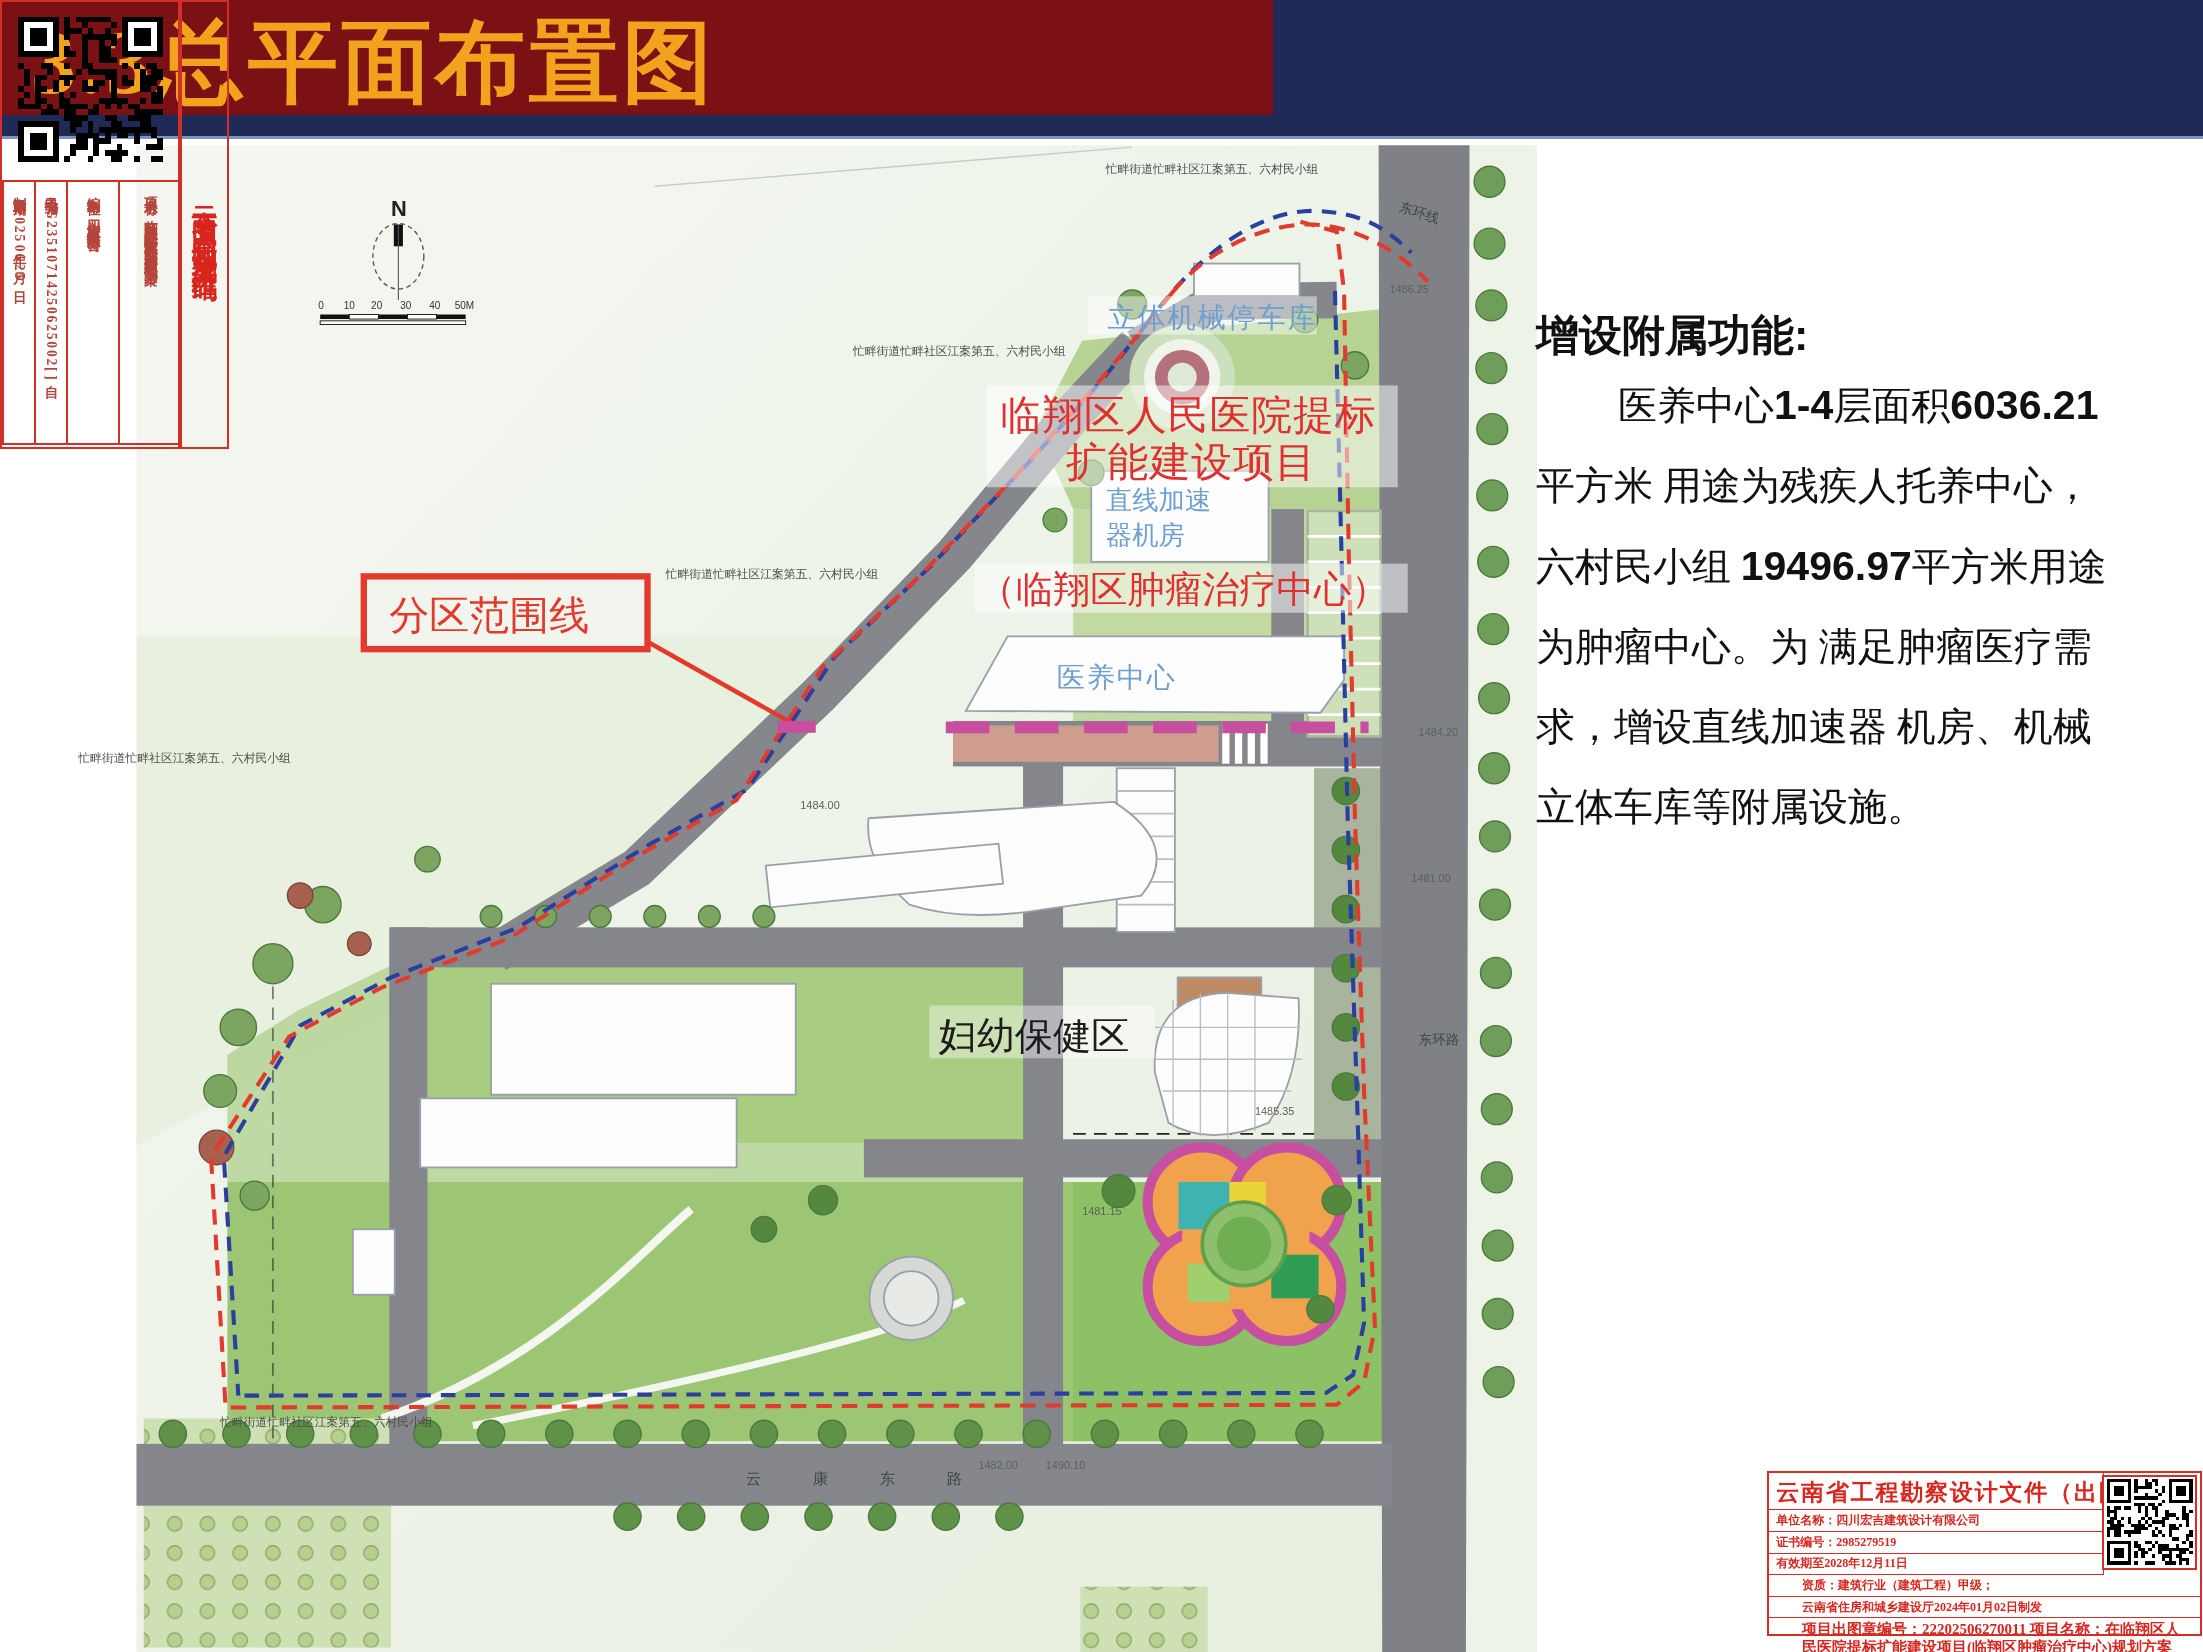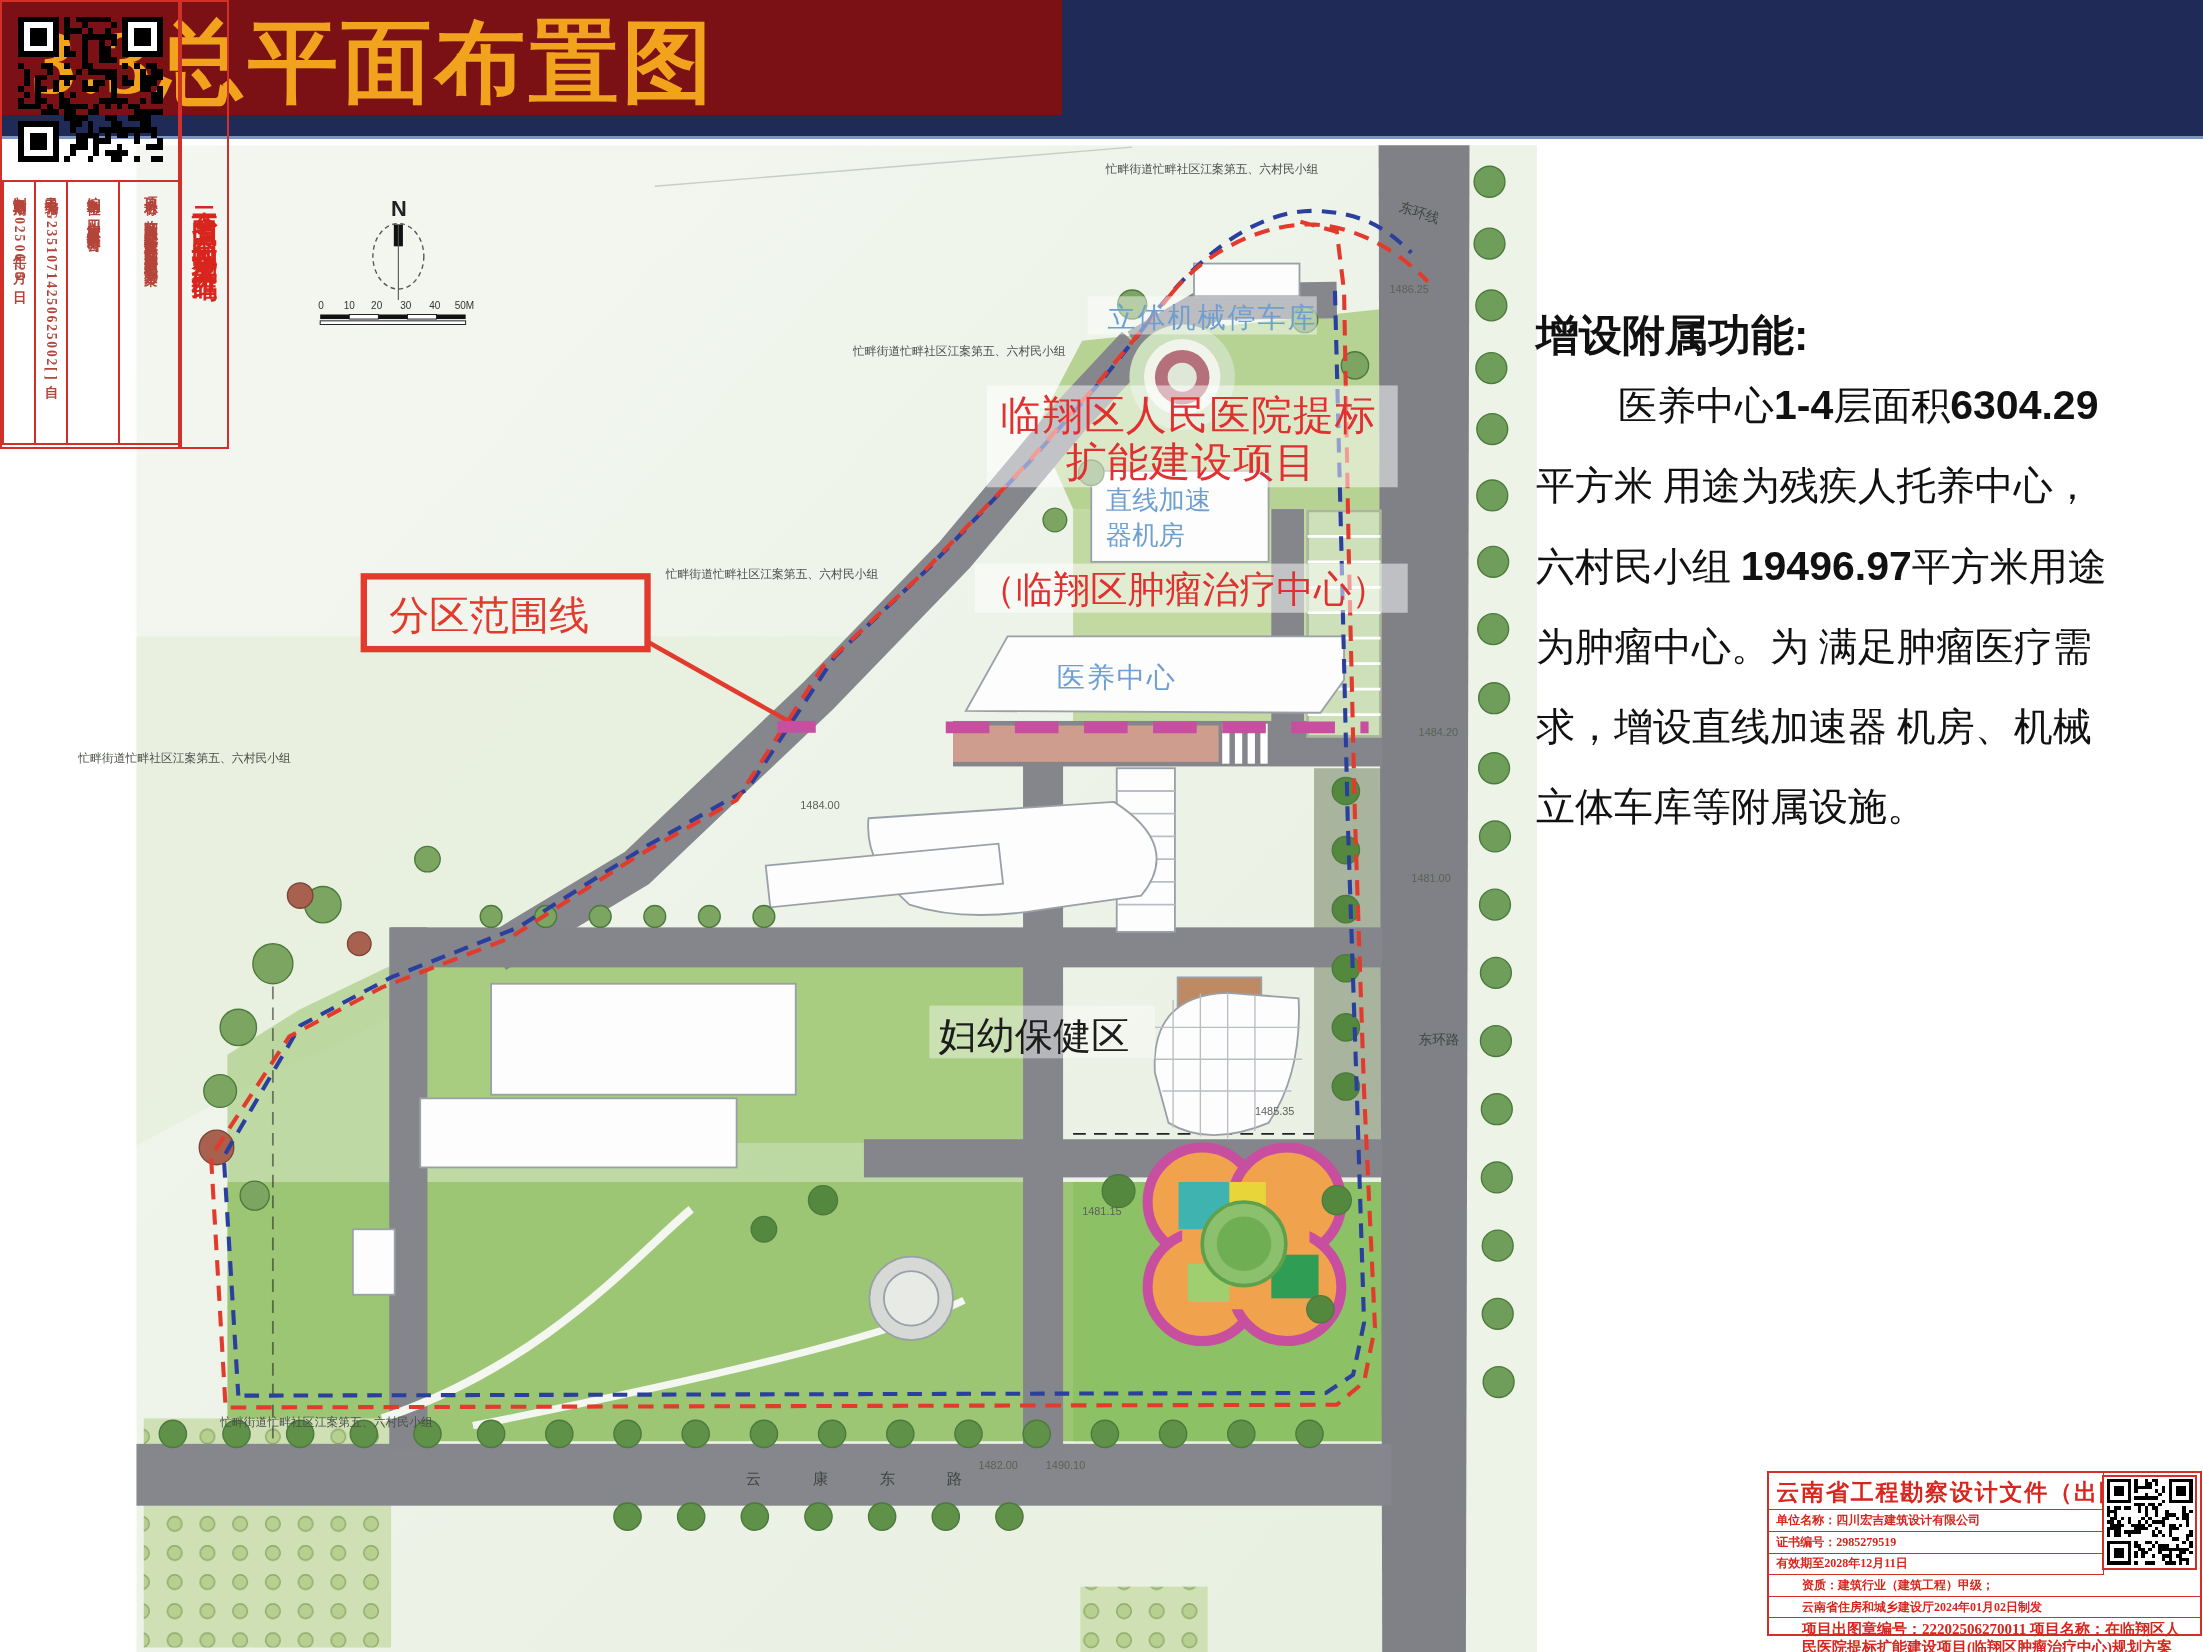--- a/index.html
+++ b/index.html
@@ -1,21 +1,21 @@
 <!DOCTYPE html>
 <html style="font-size:14.5px"><head>
 <meta charset="utf-8">
 <style>
   html,body{margin:0;padding:0;background:#fff;}
   #page{position:relative;width:2204px;height:1653px;background:#fff;overflow:hidden;
         font-family:"Liberation Sans",sans-serif;}
   
   #hdr-navy{position:absolute;left:0;top:0;width:2204px;height:136px;background:#1f2a56;
             border-bottom:3.6px solid #7b95c0;}
-  #hdr-red{position:absolute;left:0;top:0;width:1062px;height:115px;background:#7b1115;}
+  #hdr-red{position:absolute;left:0;top:0;width:1273px;height:115px;background:#7b1115;}
   #hdr-title{position:absolute;left:31px;top:1.8px;font-family:"Liberation Serif",serif;
              font-weight:700;font-size:90px;color:#f2a31d;letter-spacing:3.6px;white-space:nowrap;}
   
   #desc{position:absolute;left:1536px;top:307px;width:669px;color:#111;}
   #desc .hd{font-size:43px;font-weight:700;font-family:"Liberation Sans",sans-serif;}
   #desc .ln{font-family:"Liberation Serif",serif;font-size:39px;line-height:80px;white-space:nowrap;}
   #desc .ind{padding-left:82px;}
   #desc .num{font-family:"Liberation Sans",sans-serif;font-weight:700;font-size:41px;text-align:center;}
   
   .redbox{border:2.7px solid #d03028;box-sizing:border-box;position:absolute;background:#fff;}
@@ -344,21 +344,21 @@
     <g>
       <rect x="400" y="634" width="312" height="80" fill="#f2f5ee" stroke="#e23b2e" stroke-width="7"></rect>
       <text x="428" y="692" font-size="44" fill="#e23b2e">分区范围线</text>
       <line x1="712" y1="706" x2="872" y2="796" stroke="#e23b2e" stroke-width="5"></line>
       <rect x="855" y="793" width="42" height="13" fill="#c84fa0"></rect>
     </g>
   </svg>
 
   <div id="desc">
     <div class="hd">增设附属功能:</div>
-    <div class="ln ind"><span>医养中心</span><span class="num">1-4</span><span>层面积</span><span class="num">6304.29</span></div>
+    <div class="ln ind"><span>医养中心</span><span class="num">1-4</span><span>层面积</span><span class="num">6036.21</span></div>
     <div class="ln">平方米 用途为残疾人托养中心，</div>
     <div class="ln"><span>六村民小组 </span><span class="num">19496.97</span><span>平方米用途</span></div>
     <div class="ln">为肿瘤中心。为 满足肿瘤医疗需</div>
     <div class="ln">求，增设直线加速器 机房、机械</div>
     <div class="ln">立体车库等附属设施。</div>
   </div>
 
   <div id="pc">
     <div class="outer">
       <div class="qrwrap">

